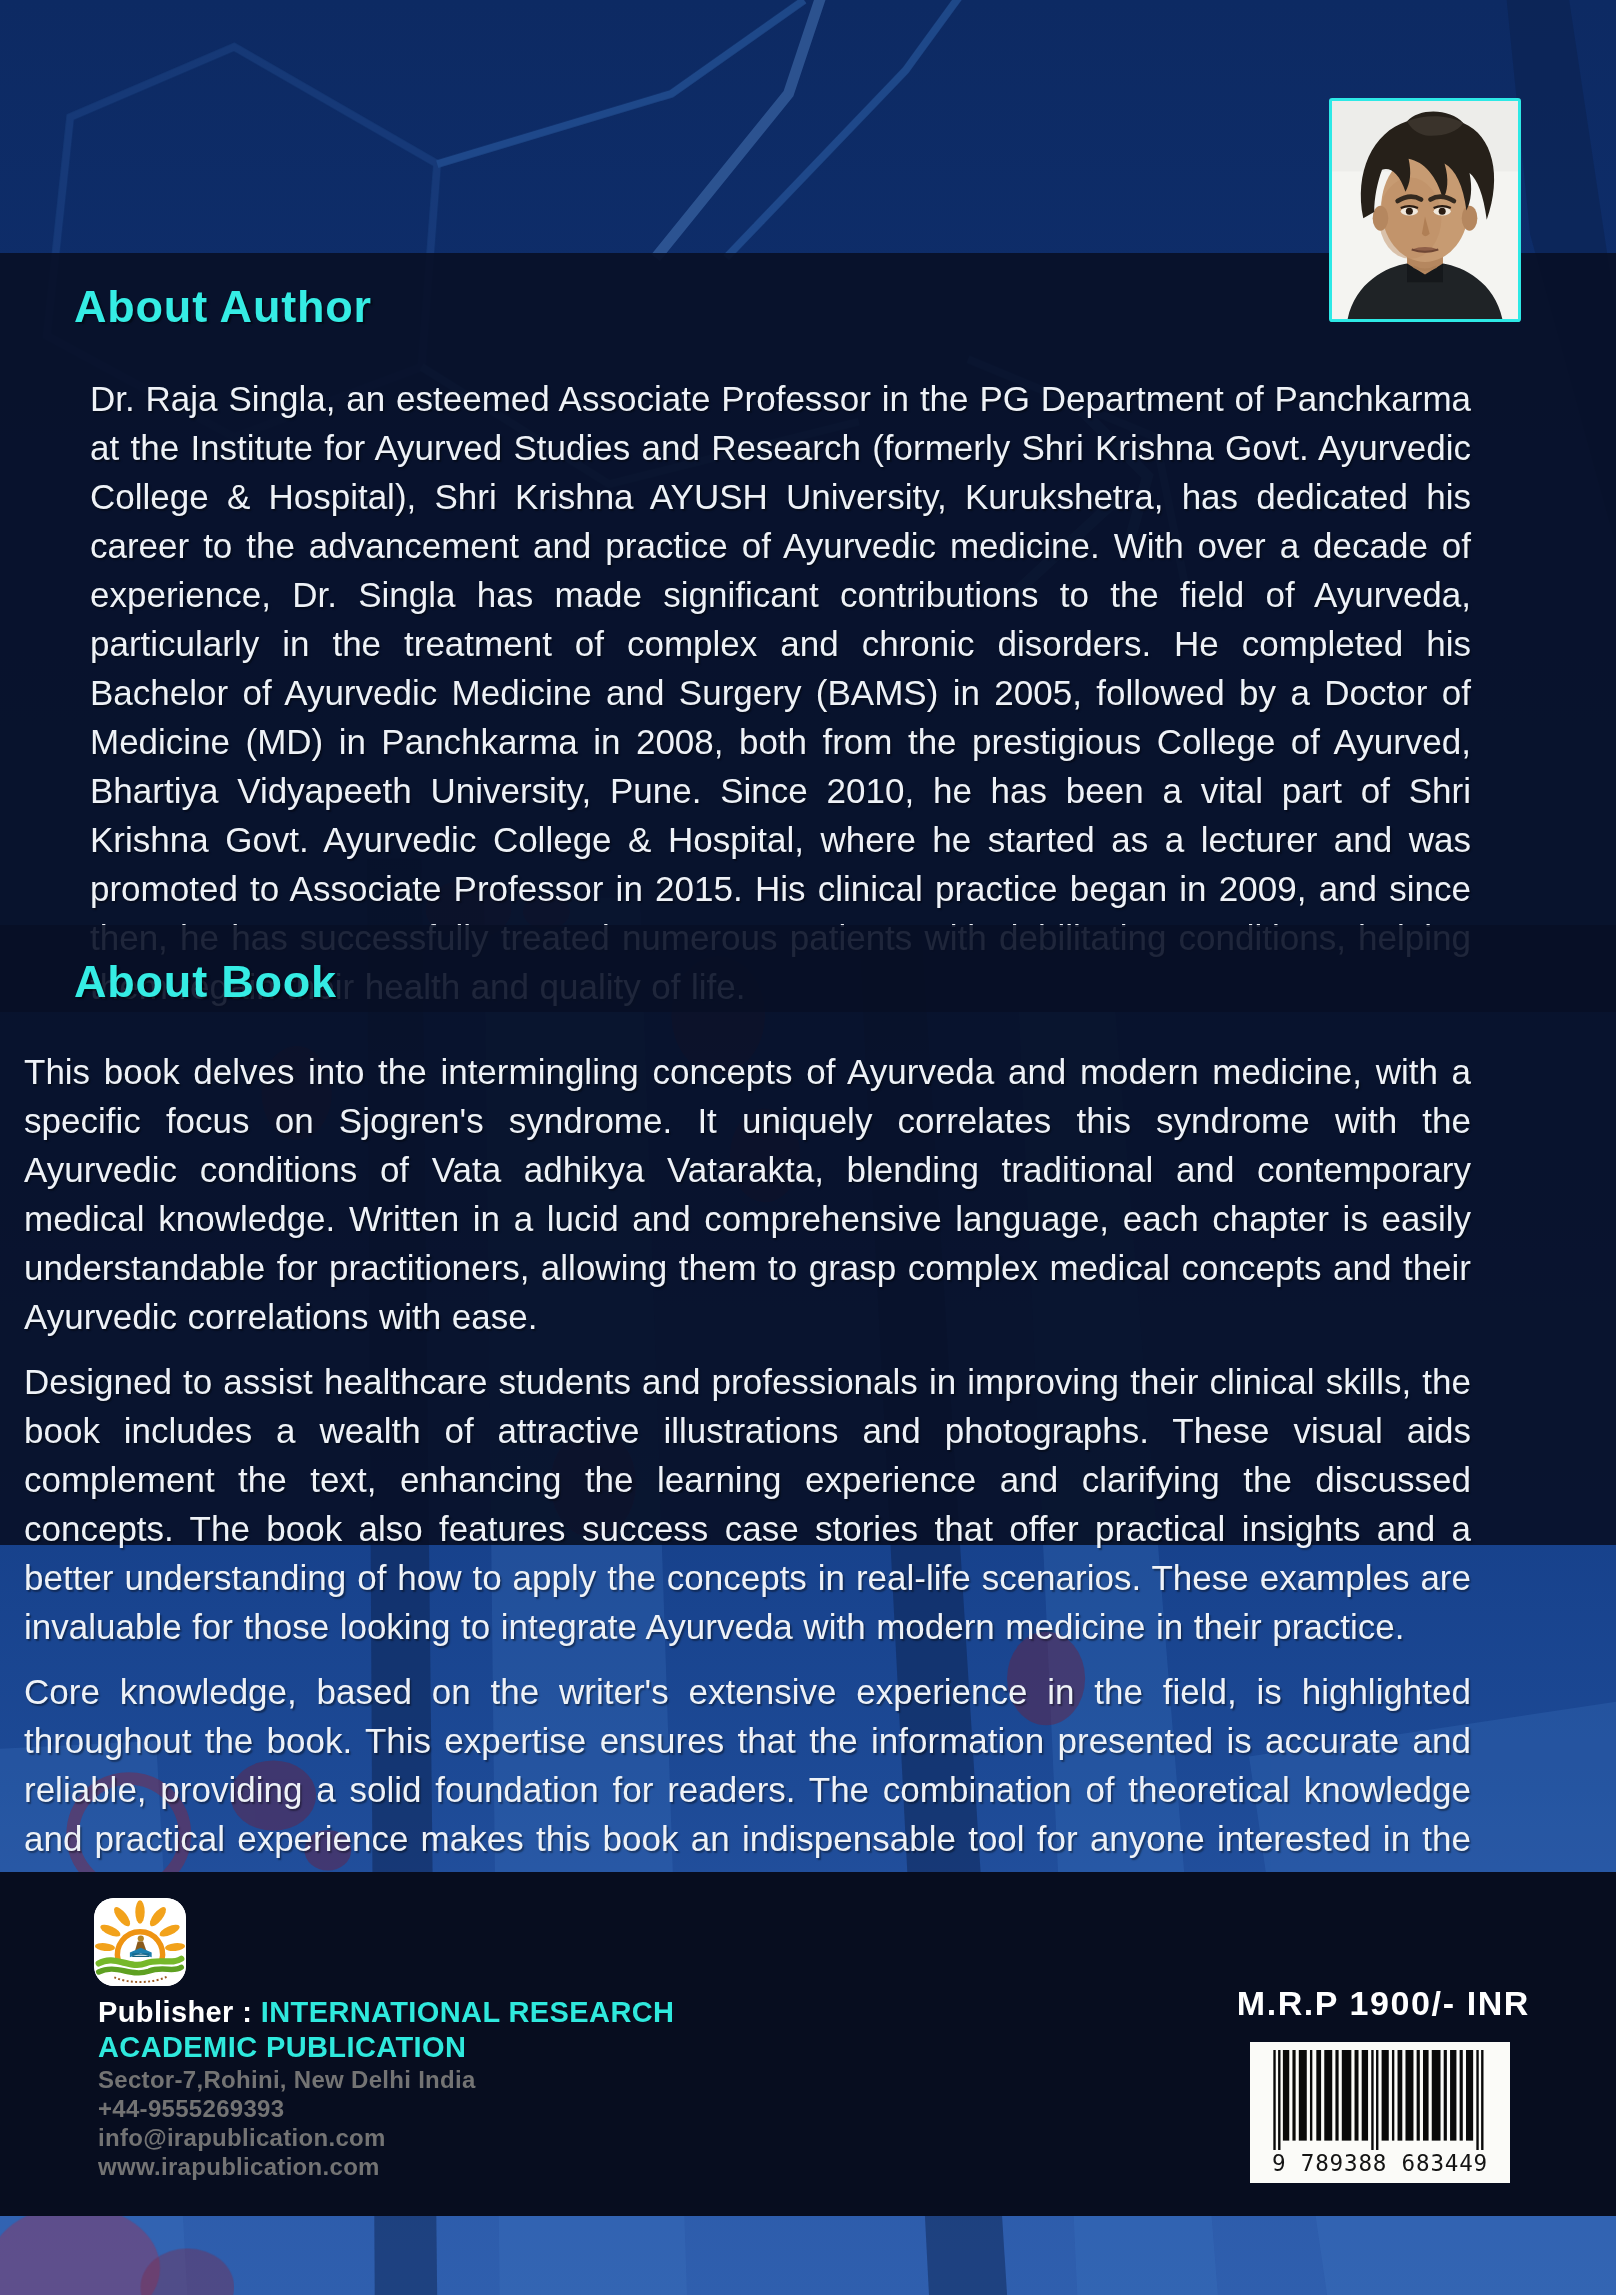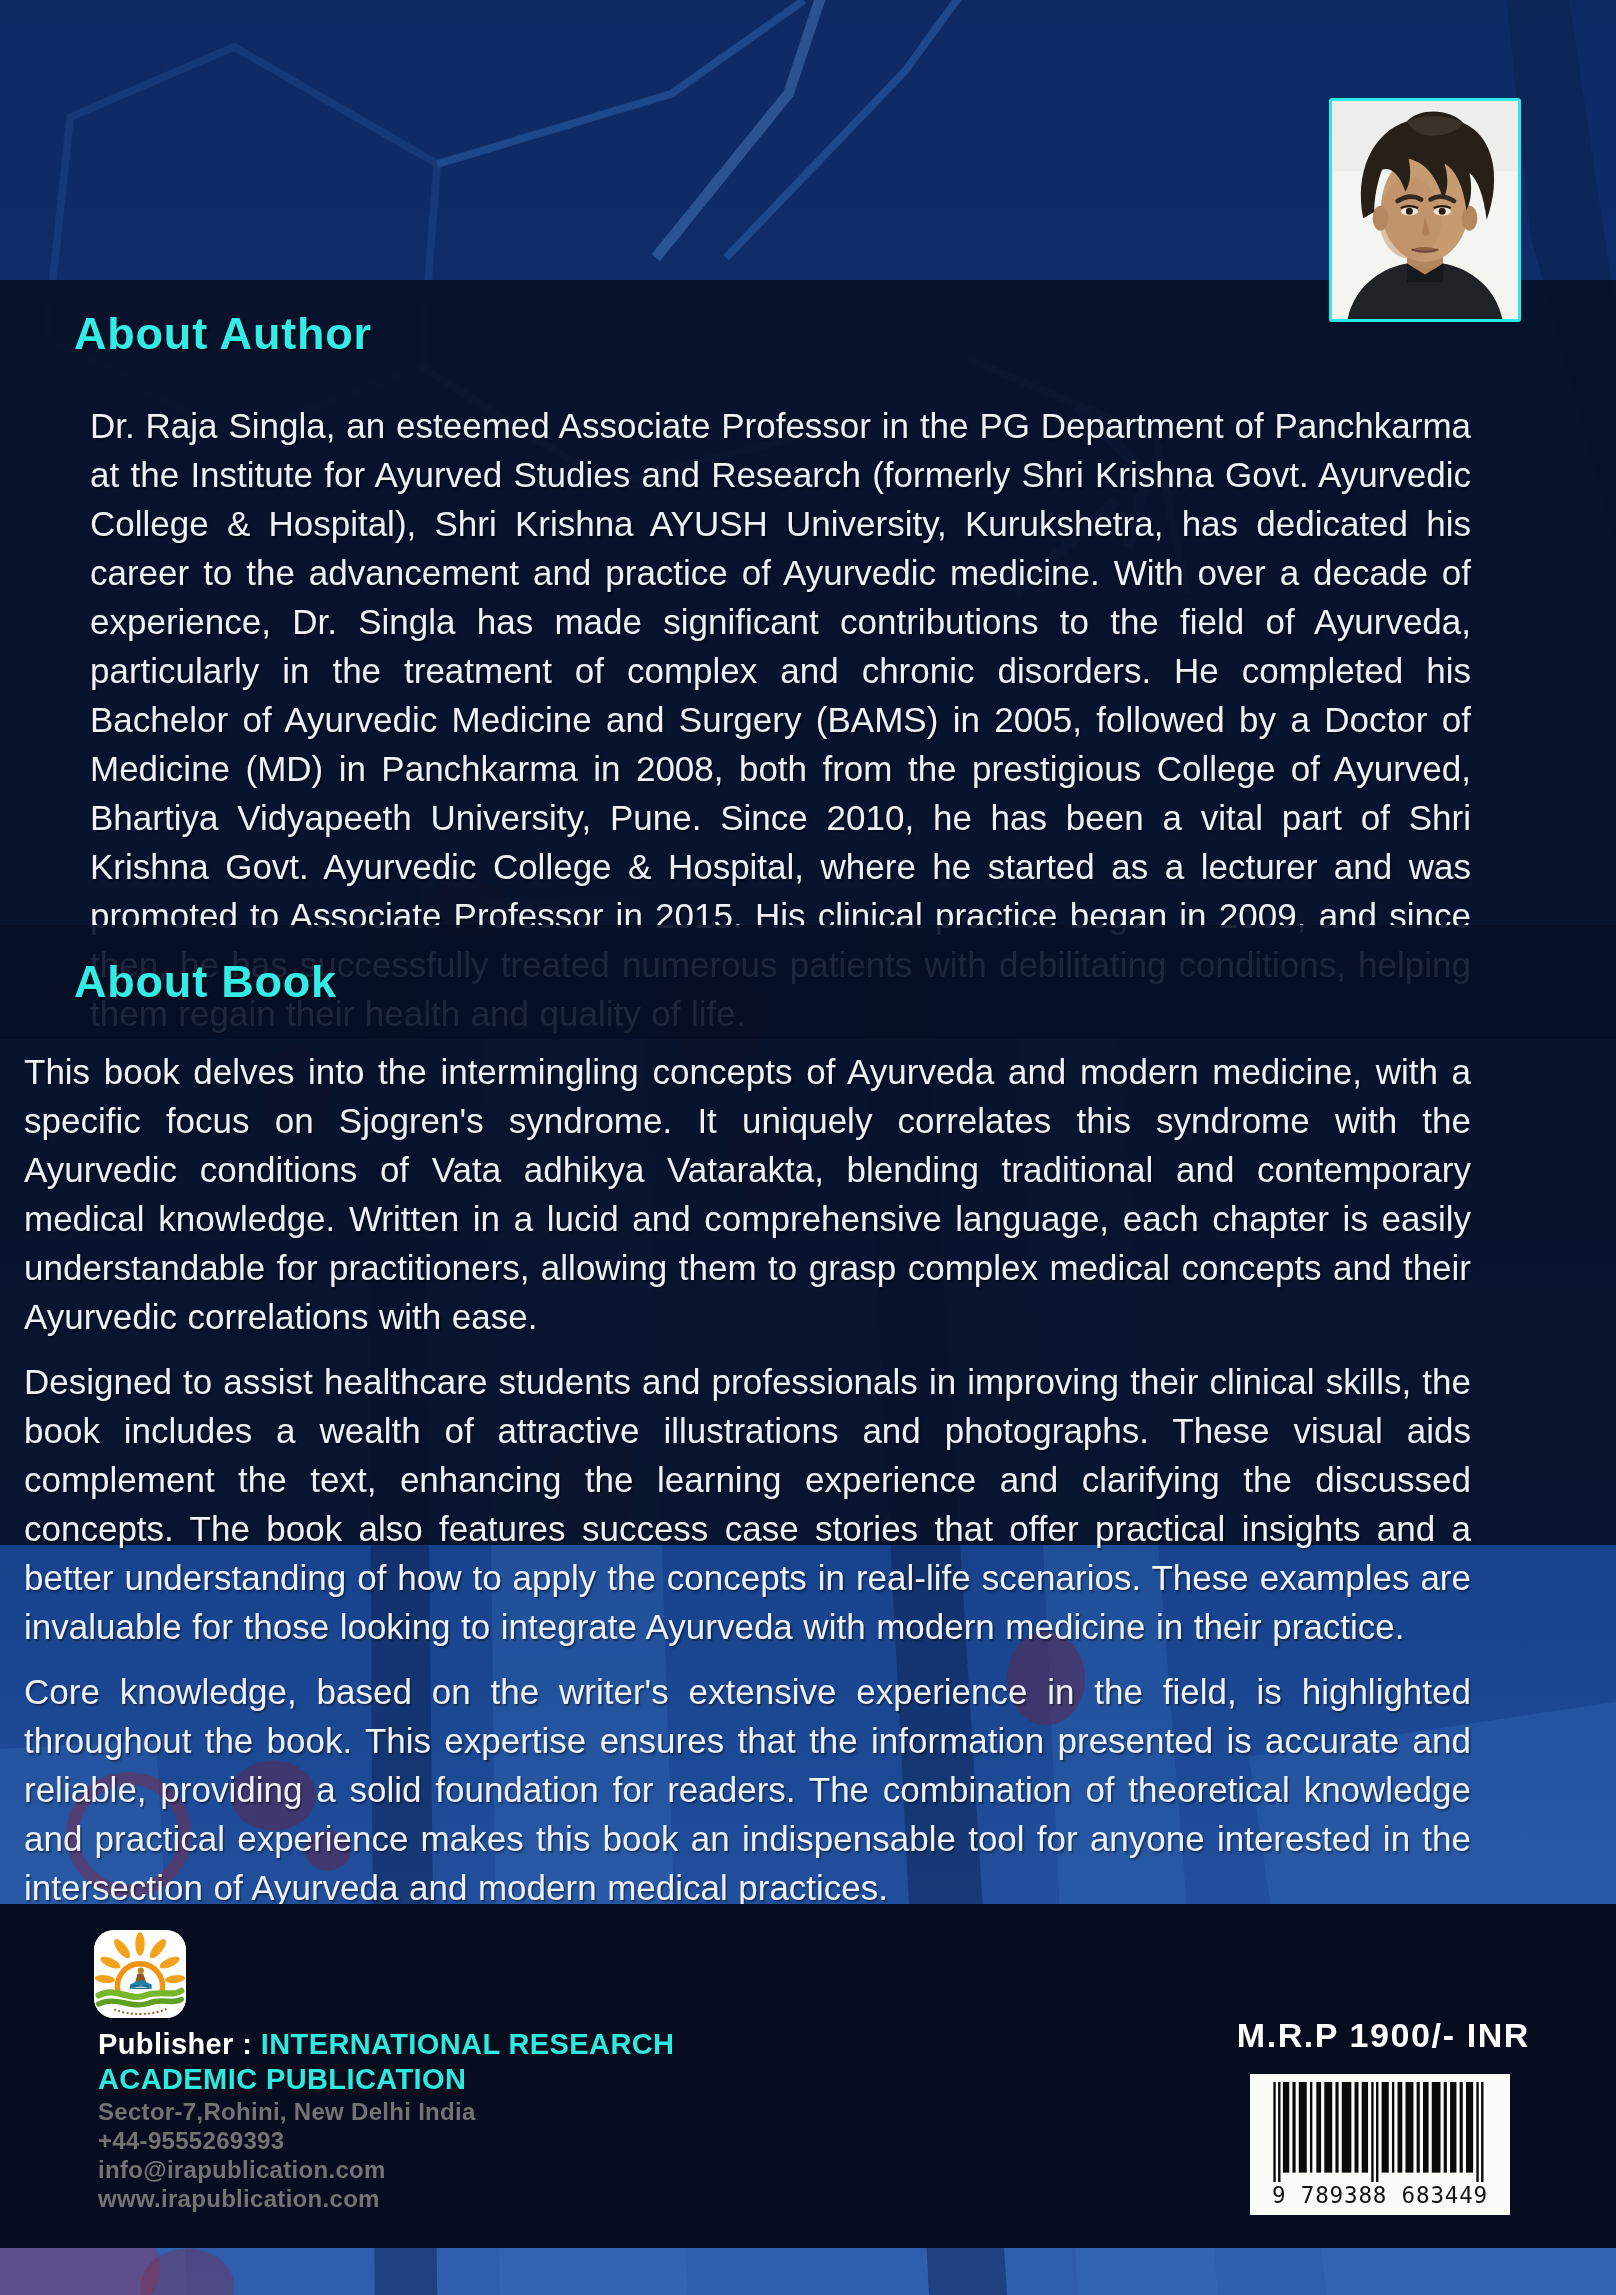--- a/index.html
+++ b/index.html
@@ -10,21 +10,21 @@
     font-family:"Liberation Sans", sans-serif;
     background:linear-gradient(180deg,#0d2a63 0%, #0f3070 25%, #123677 45%, #16408a 65%, #1d4a96 78%, #2a58a8 90%, #2f5fae 100%);
   }
   .bg-art { position:absolute; inset:0; z-index:0; }
   
   .panel {
     position:absolute; left:0; width:1616px; z-index:2;
     background:rgba(8,16,38,0.90);
     box-sizing:border-box;
   }
-  .panel-author { top:280px; height:759px; }
+  .panel-author { top:253px; height:759px; }
   .panel-book   { top:925px; height:620px; }
   .section-heading {
     margin:0;
     padding:0 129px 0 74px;
     color:#35ece4;
     font-size:45px;
     font-weight:bold;
     letter-spacing:0.8px;
     line-height:48px;
     text-shadow:2.3px 2.3px 1.6px rgba(0,0,0,0.45);
@@ -49,21 +49,21 @@
     position:absolute; left:1329px; top:98px; z-index:3;
     width:186px; height:218px;
     background:#f4f4f1;
     border:3.9px solid #2de9e6;
     border-radius:3.1px;
   }
   .author-photo svg { display:block; width:100%; height:100%; }
   
   .footer-band {
     position:absolute; left:0; top:1872px; width:1616px; height:344px;
-    background:#070d1f; z-index:2;margin-top:32px;
+    background:#070d1f; z-index:2;
   }
   .publisher-logo {
     position:absolute; left:94px; top:26px;
     width:92px; height:88px;
     background:#ffffff; border-radius:20px;
     overflow:hidden;
   }
   .publisher-logo svg { display:block; width:100%; height:100%; }
   .publisher-block {
     position:absolute; left:98px; top:123px;

